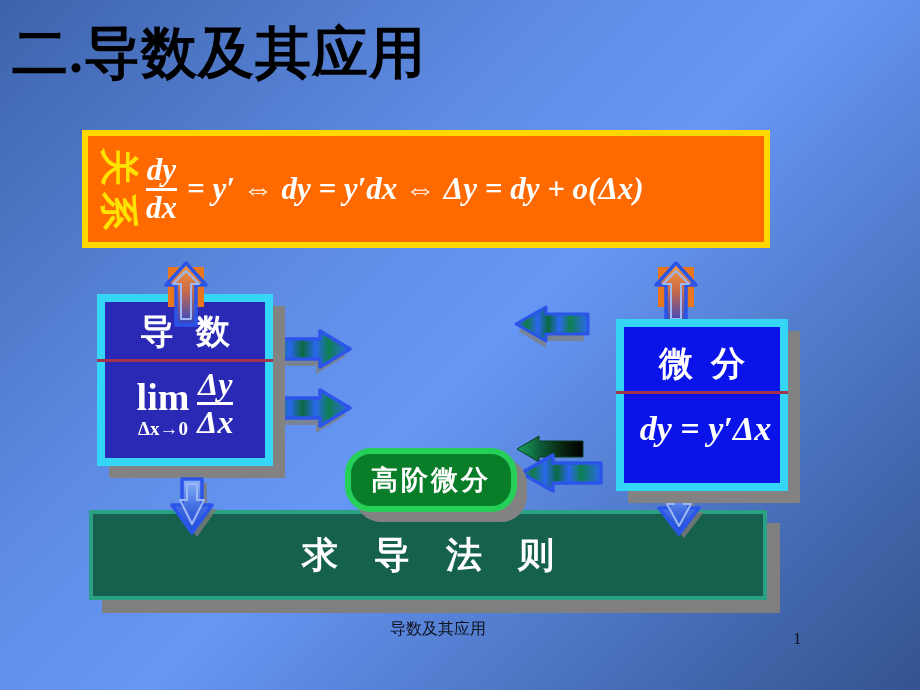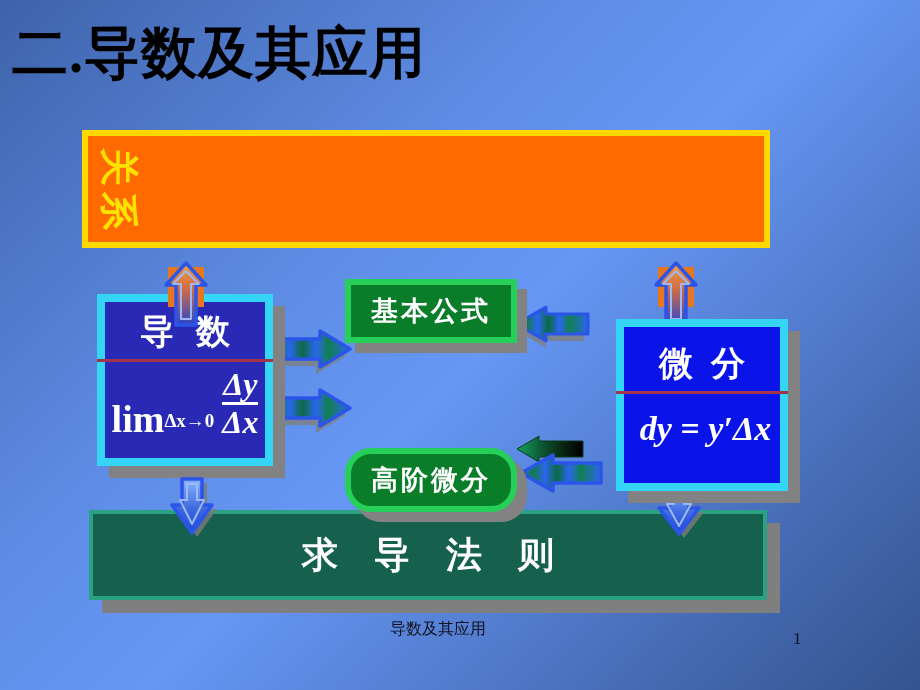--- a/index.html
+++ b/index.html
@@ -29,21 +29,21 @@
   
   .cyanbox{position:absolute;box-sizing:border-box;border:8px solid #35d5f5;
            box-shadow:12px 12px 0 #828282;z-index:3;color:#fff;text-align:center;}
   .redline{height:3px;background:#a1334d;margin:4px -8px;}
 
   
   .deriv-box{left:97px;top:294px;width:176px;height:172px;background:#2929b5;}
   .box-cjk-title{font-weight:bold;font-size:34px;letter-spacing:22px;text-indent:22px;margin-top:7px;}
   .limrow{display:flex;justify-content:center;align-items:flex-end;gap:8px;margin-top:6px;
           font-family:"Liberation Serif","DejaVu Serif",serif;font-weight:bold;}
-  .limcol{display:flex;flex-direction:row;align-items:center;line-height:1;}
+  .limcol{display:flex;flex-direction:column;align-items:center;line-height:1;}
   .lim{font-size:38px;}
   .limsub{font-size:19px;margin-top:3px;}
   .dfrac{font-style:italic;font-size:32px;line-height:1.02;}
 
   
   .greenbox{position:absolute;left:345px;width:172px;height:64px;box-sizing:border-box;
             background:#0a7d28;border:6px solid #26cf58;box-shadow:10px 10px 0 #828282;
             display:flex;align-items:center;justify-content:center;z-index:3;
             color:#fff;font-weight:bold;font-size:27px;letter-spacing:3px;white-space:nowrap;}
   .gb1{top:279px;} .gb2{top:353px;} .gb3{top:448px;border-radius:26px;}
@@ -104,20 +104,28 @@
       </linearGradient>
     </defs>
   </svg>
 
   <h1 class="title">二.导数及其应用</h1>
 
   <div class="relation-box">
     <div class="rel-side">
       <span>关</span>
       <span>系</span>
+    </div>
+    <div class="rel-formula">
+      <span class="frac">
+        <span>dy</span>
+        <span class="bar"></span>
+        <span>dx</span>
+      </span>
+      <span>= y′ ⇔ dy = y′dx ⇔ Δy = dy + o(Δx)</span>
     </div>
   </div>
 
   <div class="arr front" style="left:160px;top:261px;">
     <svg width="52" height="68" viewBox="0 0 52 68">
       <rect x="8" y="6" width="36" height="40" fill="#e8761e"></rect>
       <polygon points="26,2 46,24 36,24 36,64 16,64 16,24 6,24" fill="url(#gUp)" stroke="#2b55e8" stroke-width="3.5" stroke-linejoin="round"></polygon>
       <polygon points="26,10 39,23 31,23 31,58 21,58 21,23 13,23" fill="none" stroke="#9db8f5" stroke-width="2" stroke-linejoin="round"></polygon>
     </svg>
   </div>
@@ -152,23 +160,20 @@
       <polygon points="2,10 58,10 58,2 88,20 58,38 58,30 2,30" fill="url(#gStripe)" stroke="#2b55e8" stroke-width="3.5" stroke-linejoin="round"></polygon>
     </svg>
   </div>
   <div class="arr" style="left:262px;top:388px;">
     <svg width="94" height="48" viewBox="0 0 94 48">
       <polygon points="-2,17 54,17 54,9 84,27 54,45 54,37 -2,37" fill="#7f7f7f" opacity="0.8"></polygon>
       <polygon points="2,10 58,10 58,2 88,20 58,38 58,30 2,30" fill="url(#gStripe)" stroke="#2b55e8" stroke-width="3.5" stroke-linejoin="round"></polygon>
     </svg>
   </div>
 
-  <div class="greenbox gb1">
-    <span>基本公式</span>
-  </div>
   <div class="greenbox gb3">
     <span>高阶微分</span>
   </div>
 
   <div class="arr" style="left:514px;top:305px;">
     <svg width="78" height="44" viewBox="0 0 78 44">
       <polygon points="70,16 32,16 32,9 4,26 32,43 32,36 70,36" fill="#7f7f7f" opacity="0.8"></polygon>
       <polygon points="74,9 32,9 32,2 2,19 32,36 32,29 74,29" fill="url(#gStripe)" stroke="#2b55e8" stroke-width="3" stroke-linejoin="round"></polygon>
     </svg>
   </div>

